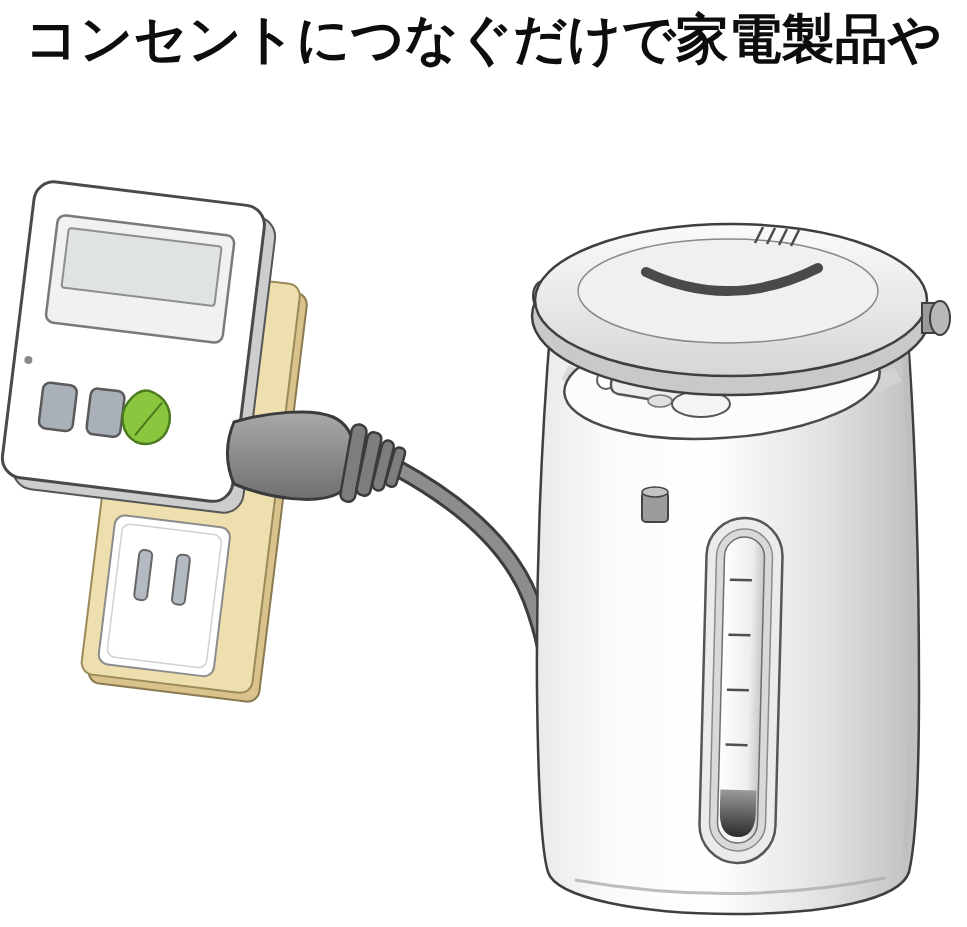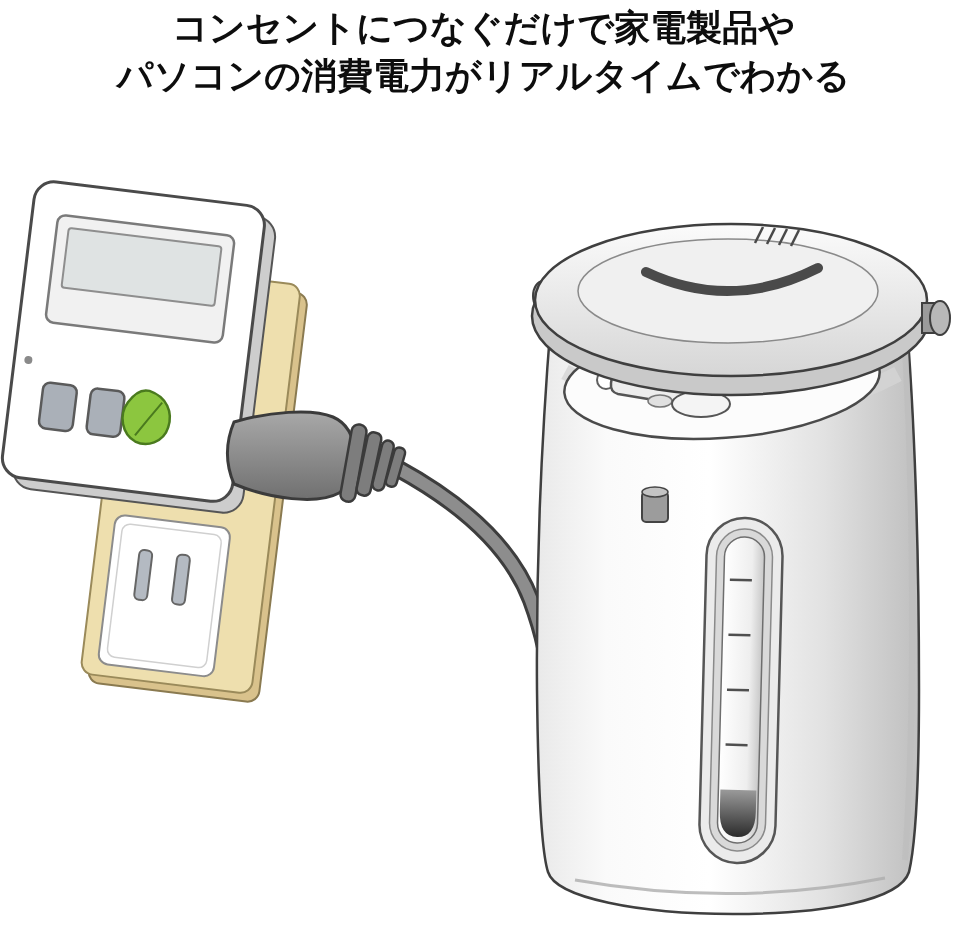--- a/index.html
+++ b/index.html
@@ -10,41 +10,40 @@
     background: #ffffff;
     overflow: hidden;
     font-family: "Liberation Sans", sans-serif;
   }
   .heading {
     position: absolute;
     top: 4px;
     left: 0;
     width: 100%;
     text-align: center;
-    font-size: 36px;
+    font-size: 53px;
     font-weight: 700;
     color: #0d0d0d;
     line-height: 1.33;
     z-index: 2;
   }
   .illustration-svg {
     position: absolute;
     top: 0;
     left: 0;
     z-index: 1;
   }
 </style>
 </head>
 <body>
 
 <div class="page">
 
   <div class="heading">
     <div>コンセントにつなぐだけで家電製品や</div>
-    <div>パソコンの消費電力がリアルタイムでわかる</div>
   </div>
 
   <svg class="illustration-svg" width="967" height="927" viewBox="0 0 967 927" xmlns="http://www.w3.org/2000/svg">
     <defs>
       <linearGradient id="lidGrad" x1="0" y1="0" x2="0" y2="1">
         <stop offset="0%" stop-color="#fbfbfb"></stop>
         <stop offset="100%" stop-color="#d6d6d6"></stop>
       </linearGradient>
       <linearGradient id="bodyGrad" x1="0" y1="0" x2="1" y2="0">
         <stop offset="0%" stop-color="#e9e9e9"></stop>

